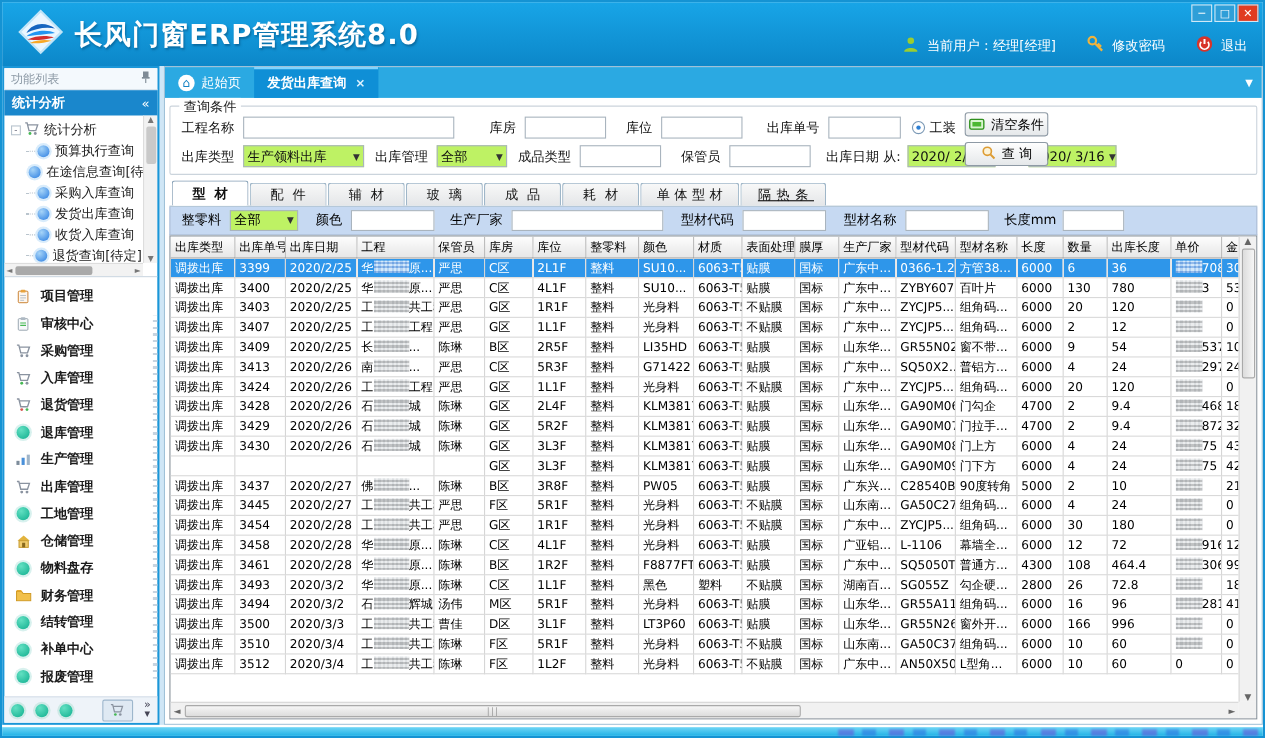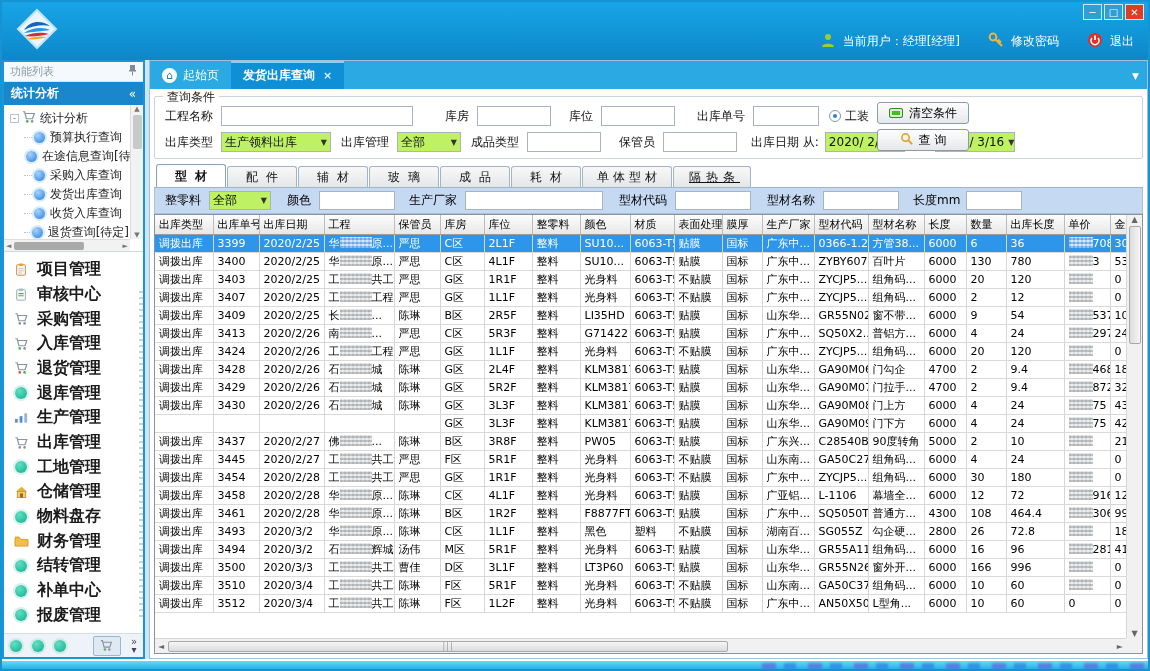--- a/index.html
+++ b/index.html
@@ -51,21 +51,21 @@
   .tree-vthumb { width:9px; height:34px; background:#c9c9c9; border-radius:2px; margin-top:2px; }
   .tree-vscroll .down { margin-top:auto; }
   .tree-hscroll { position:absolute; left:0; right:13px; bottom:0; height:12px; background:#f2f2f2;
     border-top:1px solid #ddd; display:flex; align-items:center; font-size:7px; color:#777;
     padding:0 2px; }
   .tree-hthumb { height:8px; background:#a9a9a9; border-radius:2px; flex:0 0 70px; margin:0 3px; }
   .tree-hscroll .rarr { margin-left:auto; }
 
   .menu { flex:1; display:flex; flex-direction:column; justify-content:space-evenly;
     padding:2px 0 2px 9px; min-height:0; }
-  .menu-item { display:flex; align-items:center; gap:8px; font-size:16px; font-weight:bold;
+  .menu-item { display:flex; align-items:center; gap:8px; font-size:12px; font-weight:bold;
     color:#1b1b1b; height:18px; white-space:nowrap; }
   .menu-item .ic { width:16px; height:16px; display:flex; align-items:center; justify-content:center; }
   .teal-dot { width:12px; height:12px; border-radius:50%;
     background:radial-gradient(circle at 35% 30%, #62e0c2, #0fae8e);
     box-shadow:0 0 0 2px #d8f1ee; }
   .menu-footer { flex:0 0 24px; background:#eef3f9; border-top:1px solid #d4dee8;
     display:flex; align-items:center; gap:10px; padding:0 6px; }
   .menu-footer .teal-dot { box-shadow:0 0 0 2px #cfe9e6; }
   .footer-cart-btn { margin-left:auto; width:28px; height:20px; background:#dfe9f3;
     border:1px solid #9db6cc; border-radius:2px; display:flex; align-items:center;
@@ -101,21 +101,21 @@
   .qrow1 { top:9px; } .qrow2 { top:35px; }
   .ql { white-space:nowrap; }
   .qinput { height:20px; border:1px solid #a9b4be; background:#fff; }
   .combo { height:20px; border:1px solid #a9b4be; background:#bef264; display:flex;
     align-items:center; font-size:12px; padding:0 3px; white-space:nowrap; }
   .combo .arr { margin-left:auto; font-size:8px; color:#333; padding-left:4px; }
   .radio { width:12px; height:12px; border:1px solid #7a98b5; border-radius:50%;
     background:#fff; position:relative; margin:0 4px 0 10px; }
   .radio.checked::after { content:""; position:absolute; inset:3px; background:#2d7fd4;
     border-radius:50%; }
-  .btn { position:absolute; width:92px; height:22px; display:flex; align-items:center;
+  .btn { position:absolute; width:76px; height:22px; display:flex; align-items:center;
     justify-content:center; gap:6px; border:1px solid #8e9aa5; border-radius:3px;
     background:linear-gradient(#fefefe,#e5e8ea); font-size:12px; }
   .btn-clear { left:722px; top:5px; }
   .btn-search { left:722px; top:32px; }
   .clear-ic { width:14px; height:10px; background:#4db832; border:1px solid #2f8f1e;
     border-radius:2px; box-shadow:inset 0 0 0 2px #d9f4cf; }
 
   
   .subtabs { display:flex; align-items:flex-end; margin-top:6px; height:23px; flex:0 0 23px;
     border-bottom:1px solid #9fb6c8; padding-left:2px; }
@@ -184,20 +184,21 @@
   <div class="titlebar">
     <span class="logo">
       <svg width="42" height="42" viewBox="0 0 42 42">
         <path d="M21 2 L40 21 L21 40 L2 21 Z" fill="#eaf6ff" stroke="#bfe4f8" stroke-width="2"></path>
         <path d="M8 22 C14 12, 26 12, 34 18 C26 16, 16 18, 8 22 Z" fill="#1565c0"></path>
         <path d="M8 25 C16 19, 28 19, 34 22 C27 23, 15 24, 8 25 Z" fill="#2196f3"></path>
         <path d="M9 28 C17 24, 27 24, 33 26 C26 28, 15 29, 9 28 Z" fill="#d32f2f"></path>
         <path d="M11 31 C18 28, 26 28, 31 29 C25 31, 16 32, 11 31 Z" fill="#f9a825"></path>
       </svg>
     </span>
+    <span class="app-title">长风门窗ERP管理系统8.0</span>
     <span class="win-controls">
       <span class="win-btn">─</span>
       <span class="win-btn">□</span>
       <span class="win-btn close">✕</span>
     </span>
     <span class="user-bar">
       <span>
         <svg width="16" height="16" viewBox="0 0 16 16">
             <circle cx="8" cy="5" r="3" fill="#9acd32"></circle>
             <path d="M2 15 C2 10.5, 14 10.5, 14 15 Z" fill="#9acd32"></path>

